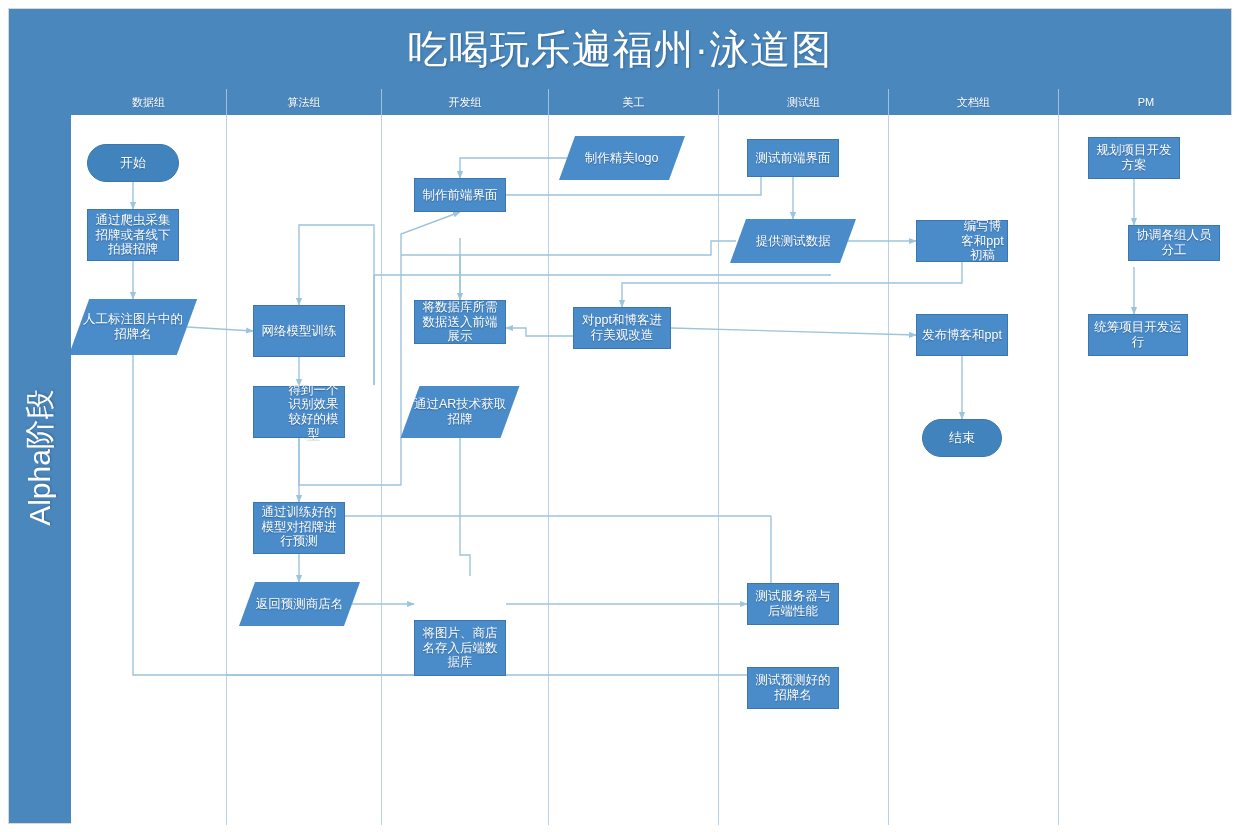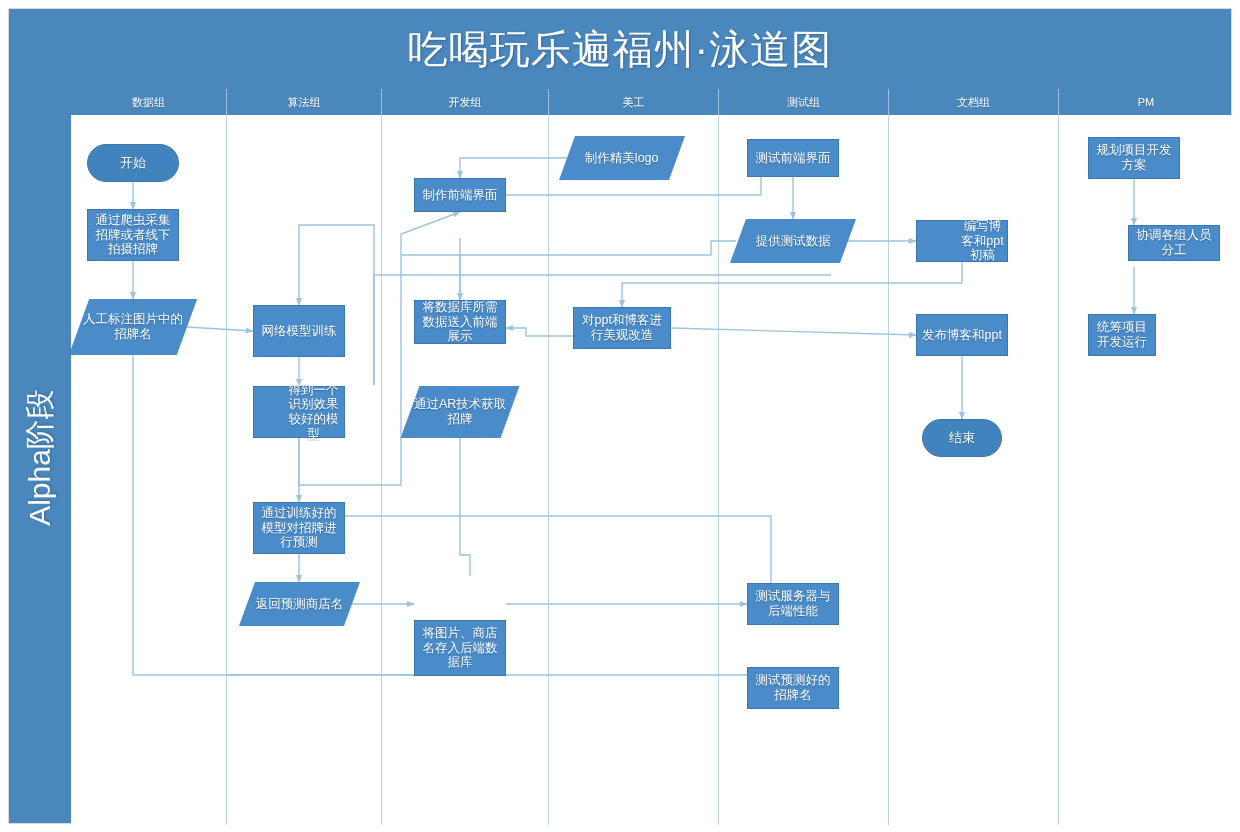--- a/index.html
+++ b/index.html
@@ -188,21 +188,21 @@
           </div>
           <div class="node io" style="left: 8px; top: 184px; width: 108px; height: 56px;">
             <span>人工标注图片中的招牌名</span>
           </div>
           <div class="node process" style="left: 182px; top: 190px; width: 92px; height: 52px;">
             <span>网络模型训练</span>
           </div>
           <div class="node process" style="left: 182px; top: 271px; width: 92px; height: 52px; padding-left: 32px;">
             <span>得到一个识别效果较好的模型</span>
           </div>
-          <div class="node process" style="left: 182px; top: 387px; width: 92px; height: 52px;">
+          <div class="node process" style="left: 182px; top: 387px; width: 92px; height: 52px; font-family: Liberation Mono, monospace;">
             <span>通过训练好的模型对招牌进行预测</span>
           </div>
           <div class="node io" style="left: 175.5px; top: 467px; width: 105px; height: 44px;">
             <span>返回预测商店名</span>
           </div>
           <div class="node process" style="left: 343px; top: 63px; width: 92px; height: 34px;">
             <span>制作前端界面</span>
           </div>
           <div class="node process" style="left: 343px; top: 185px; width: 92px; height: 44px;">
             <span>将数据库所需数据送入前端展示</span>
@@ -239,21 +239,21 @@
           </div>
           <div class="node terminator" style="left: 851px; top: 304px; width: 80px; height: 38px;">
             <span>结束</span>
           </div>
           <div class="node process" style="left: 1017px; top: 22px; width: 92px; height: 42px;">
             <span>规划项目开发方案</span>
           </div>
           <div class="node process" style="left: 1057px; top: 110px; width: 92px; height: 36px;">
             <span>协调各组人员分工</span>
           </div>
-          <div class="node process" style="left: 1017px; top: 199px; width: 68px; height: 42px;">
+          <div class="node process" style="left: 1017px; top: 199px; width: 100px; height: 42px;">
             <span>统筹项目开发运行</span>
           </div>
         </div>
     <div class="lane-divider" style="left: 155px;"></div>
         <div class="lane-divider" style="left: 310px;"></div>
         <div class="lane-divider" style="left: 477px;"></div>
         <div class="lane-divider" style="left: 647px;"></div>
         <div class="lane-divider" style="left: 817px;"></div>
         <div class="lane-divider" style="left: 987px;"></div>
       </div>

